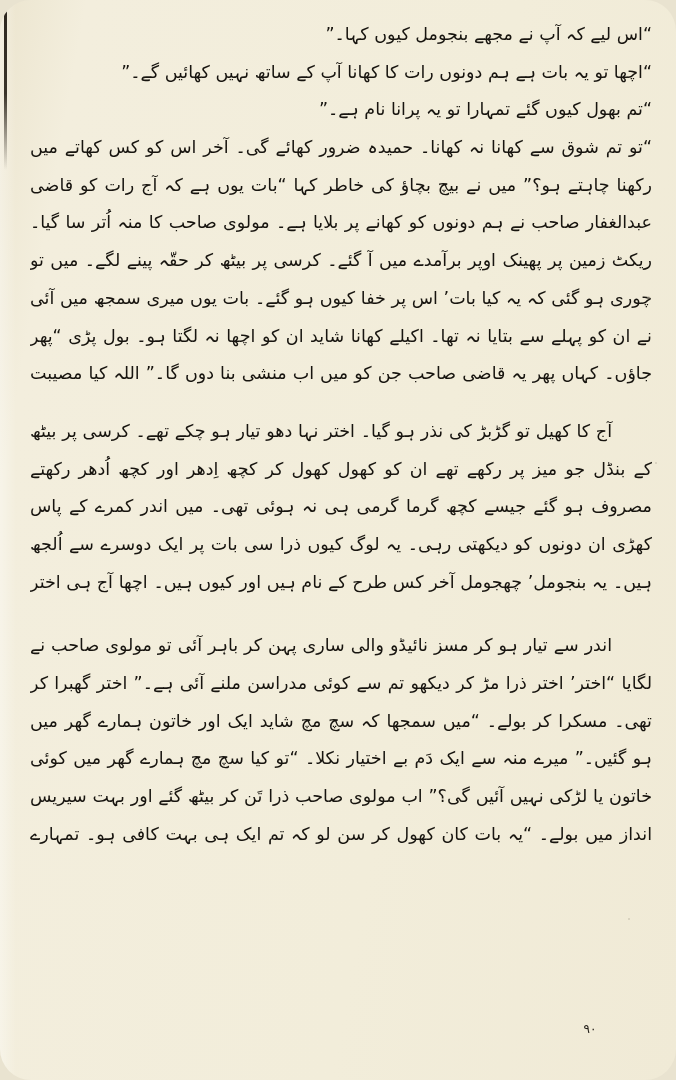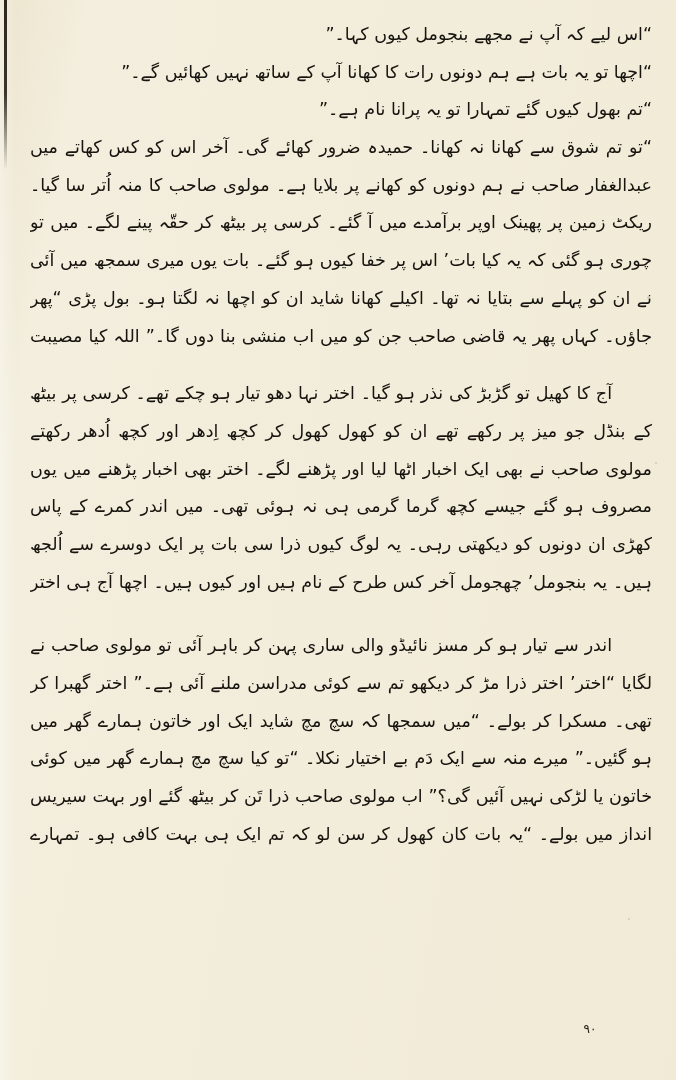--- a/index.html
+++ b/index.html
@@ -11,20 +11,21 @@
     background: #e9e3d0;
   }
   .page {
     position: relative;
     width: 676px;
     height: 1080px;
     overflow: hidden;
     background: linear-gradient(100deg, #ece5cf 0%, #f3eedd 10%, #f2edda 60%, #f0ead6 100%);
     font-family: "DejaVu Sans", sans-serif;
     color: #17140f;
+    border-radius: 31px;
   }
   
   .scan-edge {
     position: absolute;
     left: 4px;
     top: 0;
     width: 3px;
     height: 170px;
     background: linear-gradient(to bottom, #2c261e 0%, #3a342a 55%, rgba(58,52,42,0) 100%);
   }
@@ -81,28 +82,28 @@
 
 <div class="page">
   <div class="scan-lighten"></div>
   <div class="scan-edge"></div>
 
   <div class="text-block">
     <div class="line">“اس لیے کہ آپ نے مجھے بنجومل کیوں کہا۔”</div>
     <div class="line">“اچھا تو یہ بات ہے ہم دونوں رات کا کھانا آپ کے ساتھ نہیں کھائیں گے۔”</div>
     <div class="line">“تم بھول کیوں گئے تمہارا تو یہ پرانا نام ہے۔”</div>
     <div class="line just">“تو تم شوق سے کھانا نہ کھانا۔ حمیدہ ضرور کھائے گی۔ آخر اس کو کس کھاتے میں بھوکا</div>
+    <div class="line just">رکھنا چاہتے ہو؟” میں نے بیچ بچاؤ کی خاطر کہا “بات یوں ہے کہ آج رات کو قاضی</div>
     <div class="line just">عبدالغفار صاحب نے ہم دونوں کو کھانے پر بلایا ہے۔ مولوی صاحب کا منہ اُتر سا گیا۔</div>
     <div class="line just">ریکٹ زمین پر پھینک اوپر برآمدے میں آ گئے۔ کرسی پر بیٹھ کر حقّہ پینے لگے۔ میں تو بالکل</div>
     <div class="line just">چوری ہو گئی کہ یہ کیا بات’ اس پر خفا کیوں ہو گئے۔ بات یوں میری سمجھ میں آئی کہ اختر</div>
     <div class="line just">نے ان کو پہلے سے بتایا نہ تھا۔ اکیلے کھانا شاید ان کو اچھا نہ لگتا ہو۔ بول پڑی “پھر چلیے نا</div>
     <div class="line just">جاؤں۔ کہاں پھر یہ قاضی صاحب جن کو میں اب منشی بنا دوں گا۔” اللہ کیا مصیبت ہے ذرا</div>
     <div class="line just pstart gap-sm">آج کا کھیل تو گڑبڑ کی نذر ہو گیا۔ اختر نہا دھو تیار ہو چکے تھے۔ کرسی پر بیٹھ کر اخباروں</div>
     <div class="line just">کے بنڈل جو میز پر رکھے تھے ان کو کھول کھول کر کچھ اِدھر اور کچھ اُدھر رکھتے رہے۔</div>
-    <div class="line just">مولوی صاحب نے بھی ایک اخبار اٹھا لیا اور پڑھنے لگے۔ اختر بھی اخبار پڑھنے میں یوں</div>
     <div class="line just">مصروف ہو گئے جیسے کچھ گرما گرمی ہی نہ ہوئی تھی۔ میں اندر کمرے کے پاس تھوڑی دیر</div>
     <div class="line just">کھڑی ان دونوں کو دیکھتی رہی۔ یہ لوگ کیوں ذرا سی بات پر ایک دوسرے سے اُلجھ پڑتے</div>
     <div class="line just">ہیں۔ یہ بنجومل’ چھجومل آخر کس طرح کے نام ہیں اور کیوں ہیں۔ اچھا آج ہی اختر سے</div>
     <div class="line just pstart gap-lg">اندر سے تیار ہو کر مسز نائیڈو والی ساری پہن کر باہر آئی تو مولوی صاحب نے قہقہہ</div>
     <div class="line just">لگایا “اختر’ اختر ذرا مڑ کر دیکھو تم سے کوئی مدراسن ملنے آئی ہے۔” اختر گھبرا کر مڑے تو میں</div>
     <div class="line just">تھی۔ مسکرا کر بولے۔ “میں سمجھا کہ سچ مچ شاید ایک اور خاتون ہمارے گھر میں داخل</div>
     <div class="line just">ہو گئیں۔” میرے منہ سے ایک دَم بے اختیار نکلا۔ “تو کیا سچ مچ ہمارے گھر میں کوئی</div>
     <div class="line just">خاتون یا لڑکی نہیں آئیں گی؟” اب مولوی صاحب ذرا تَن کر بیٹھ گئے اور بہت سیریس</div>
     <div class="line just">انداز میں بولے۔ “یہ بات کان کھول کر سن لو کہ تم ایک ہی بہت کافی ہو۔ تمہارے دَم</div>
   </div>

